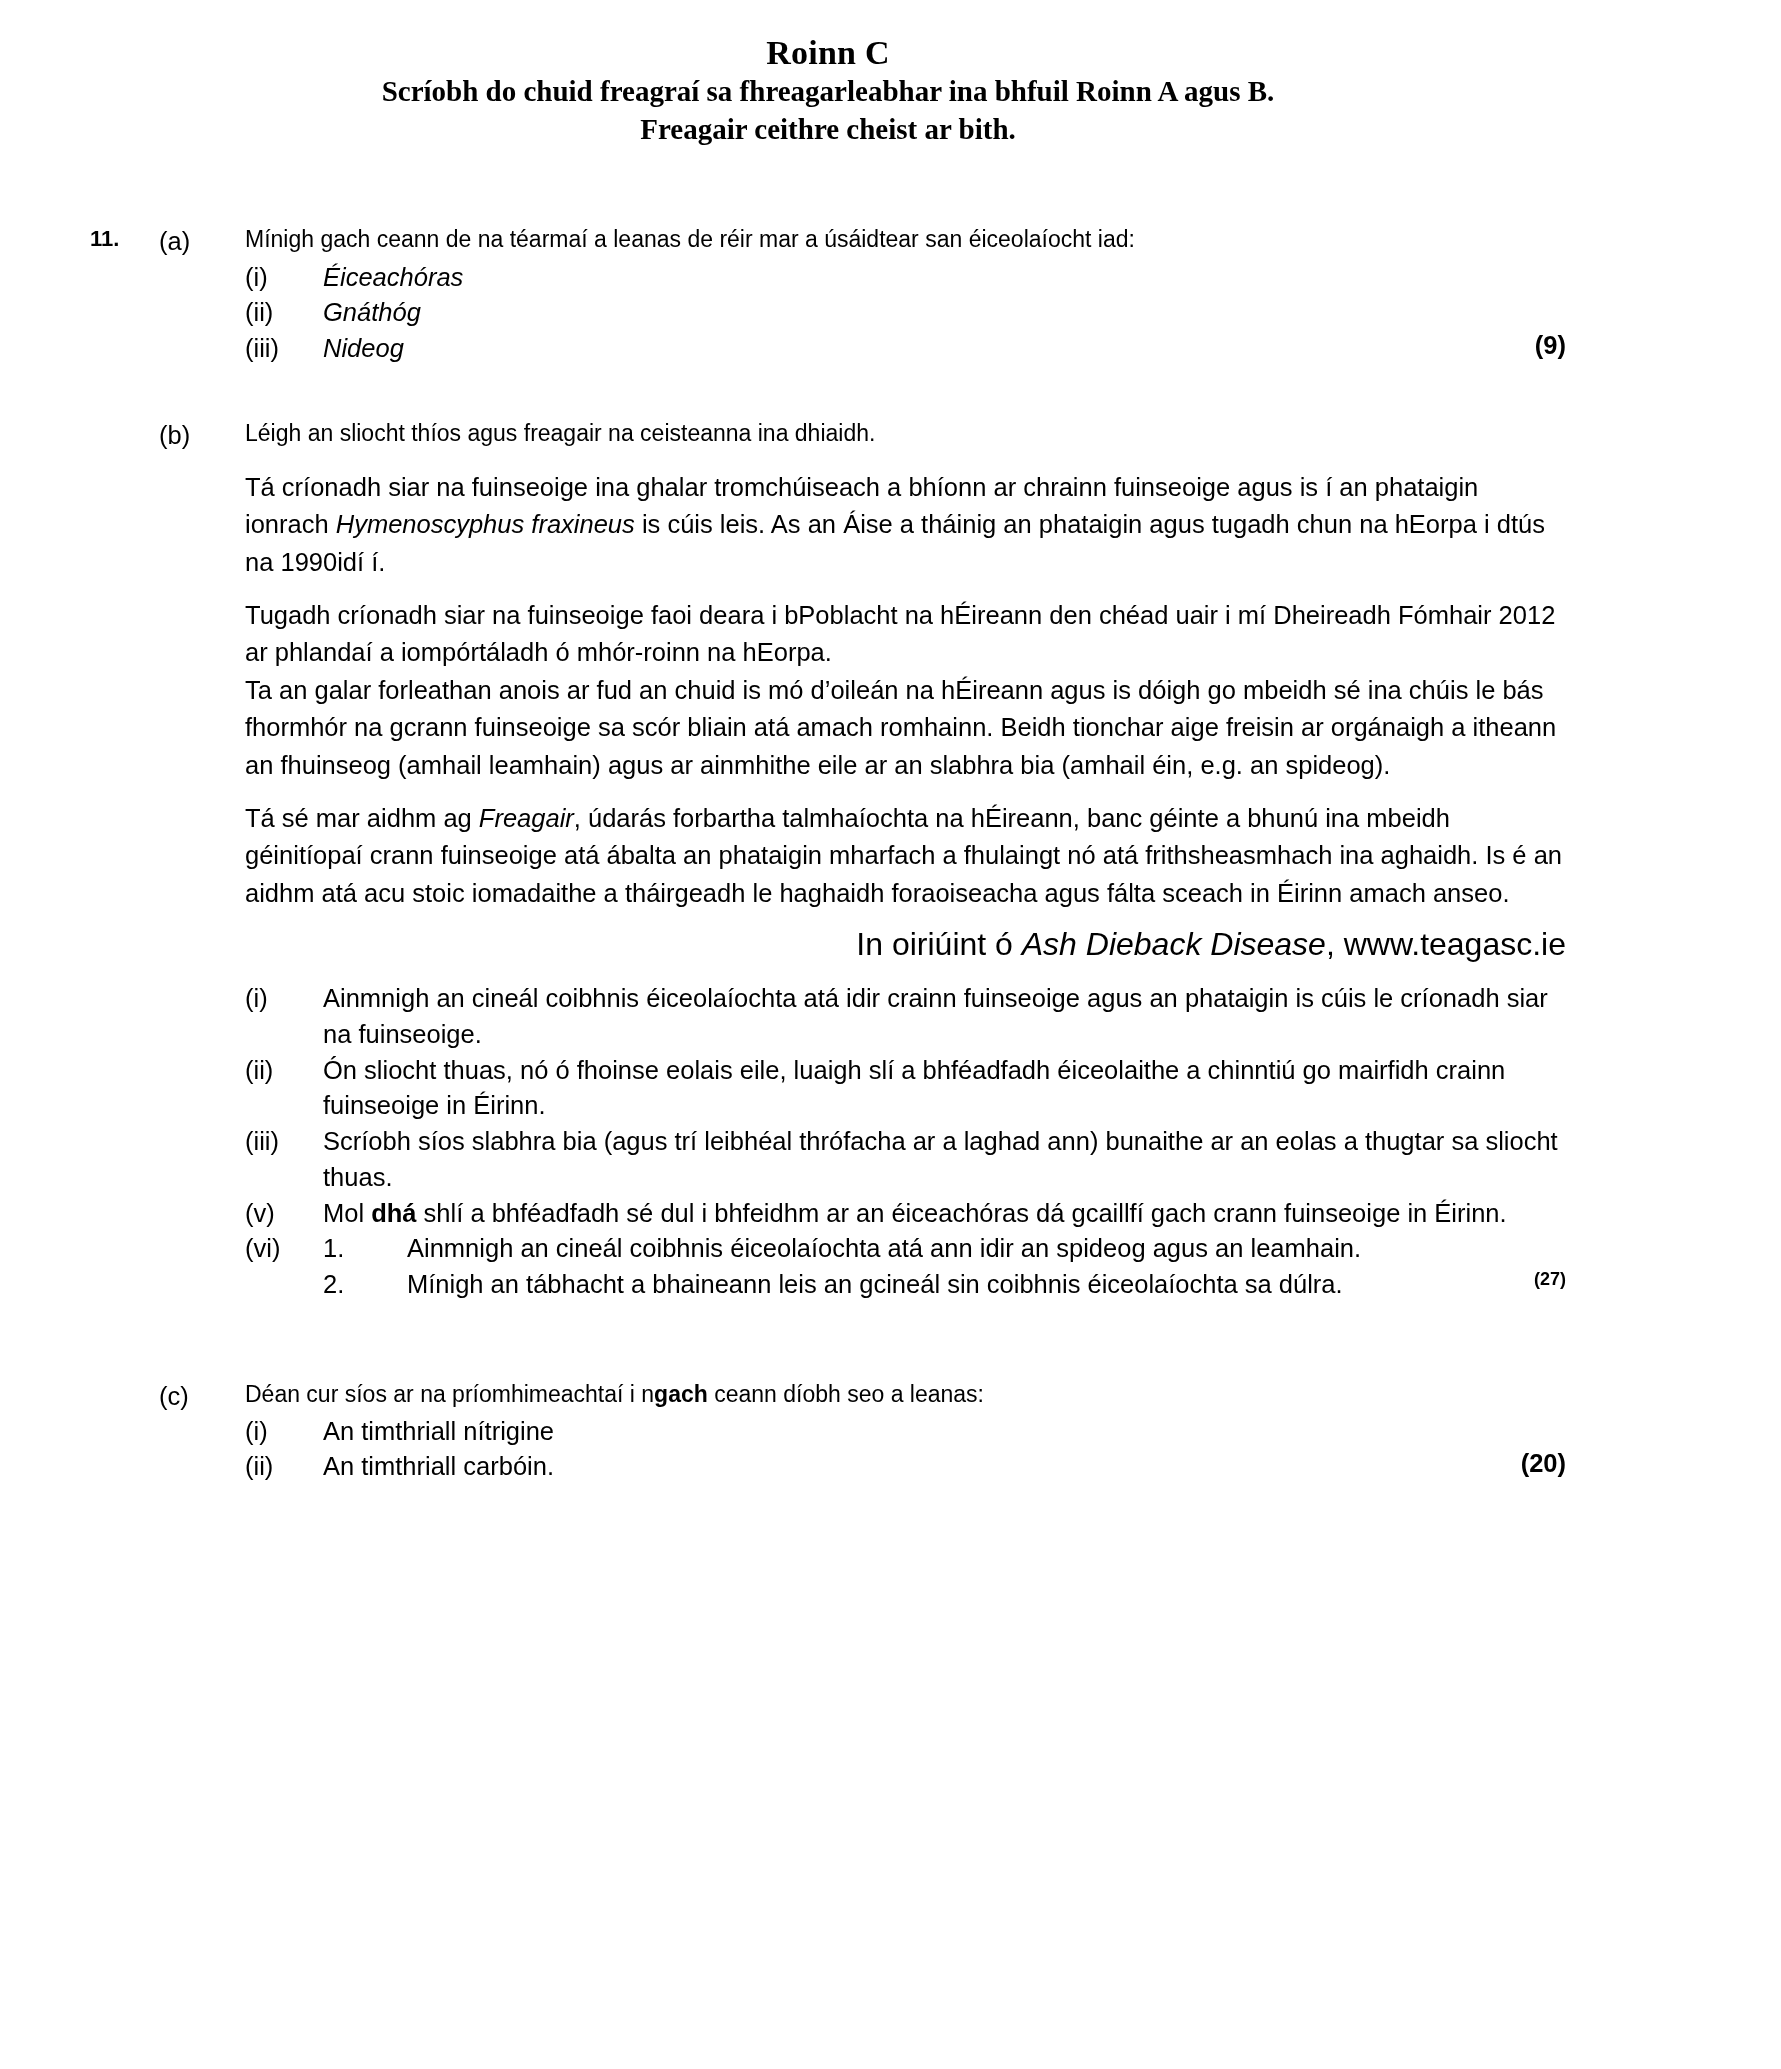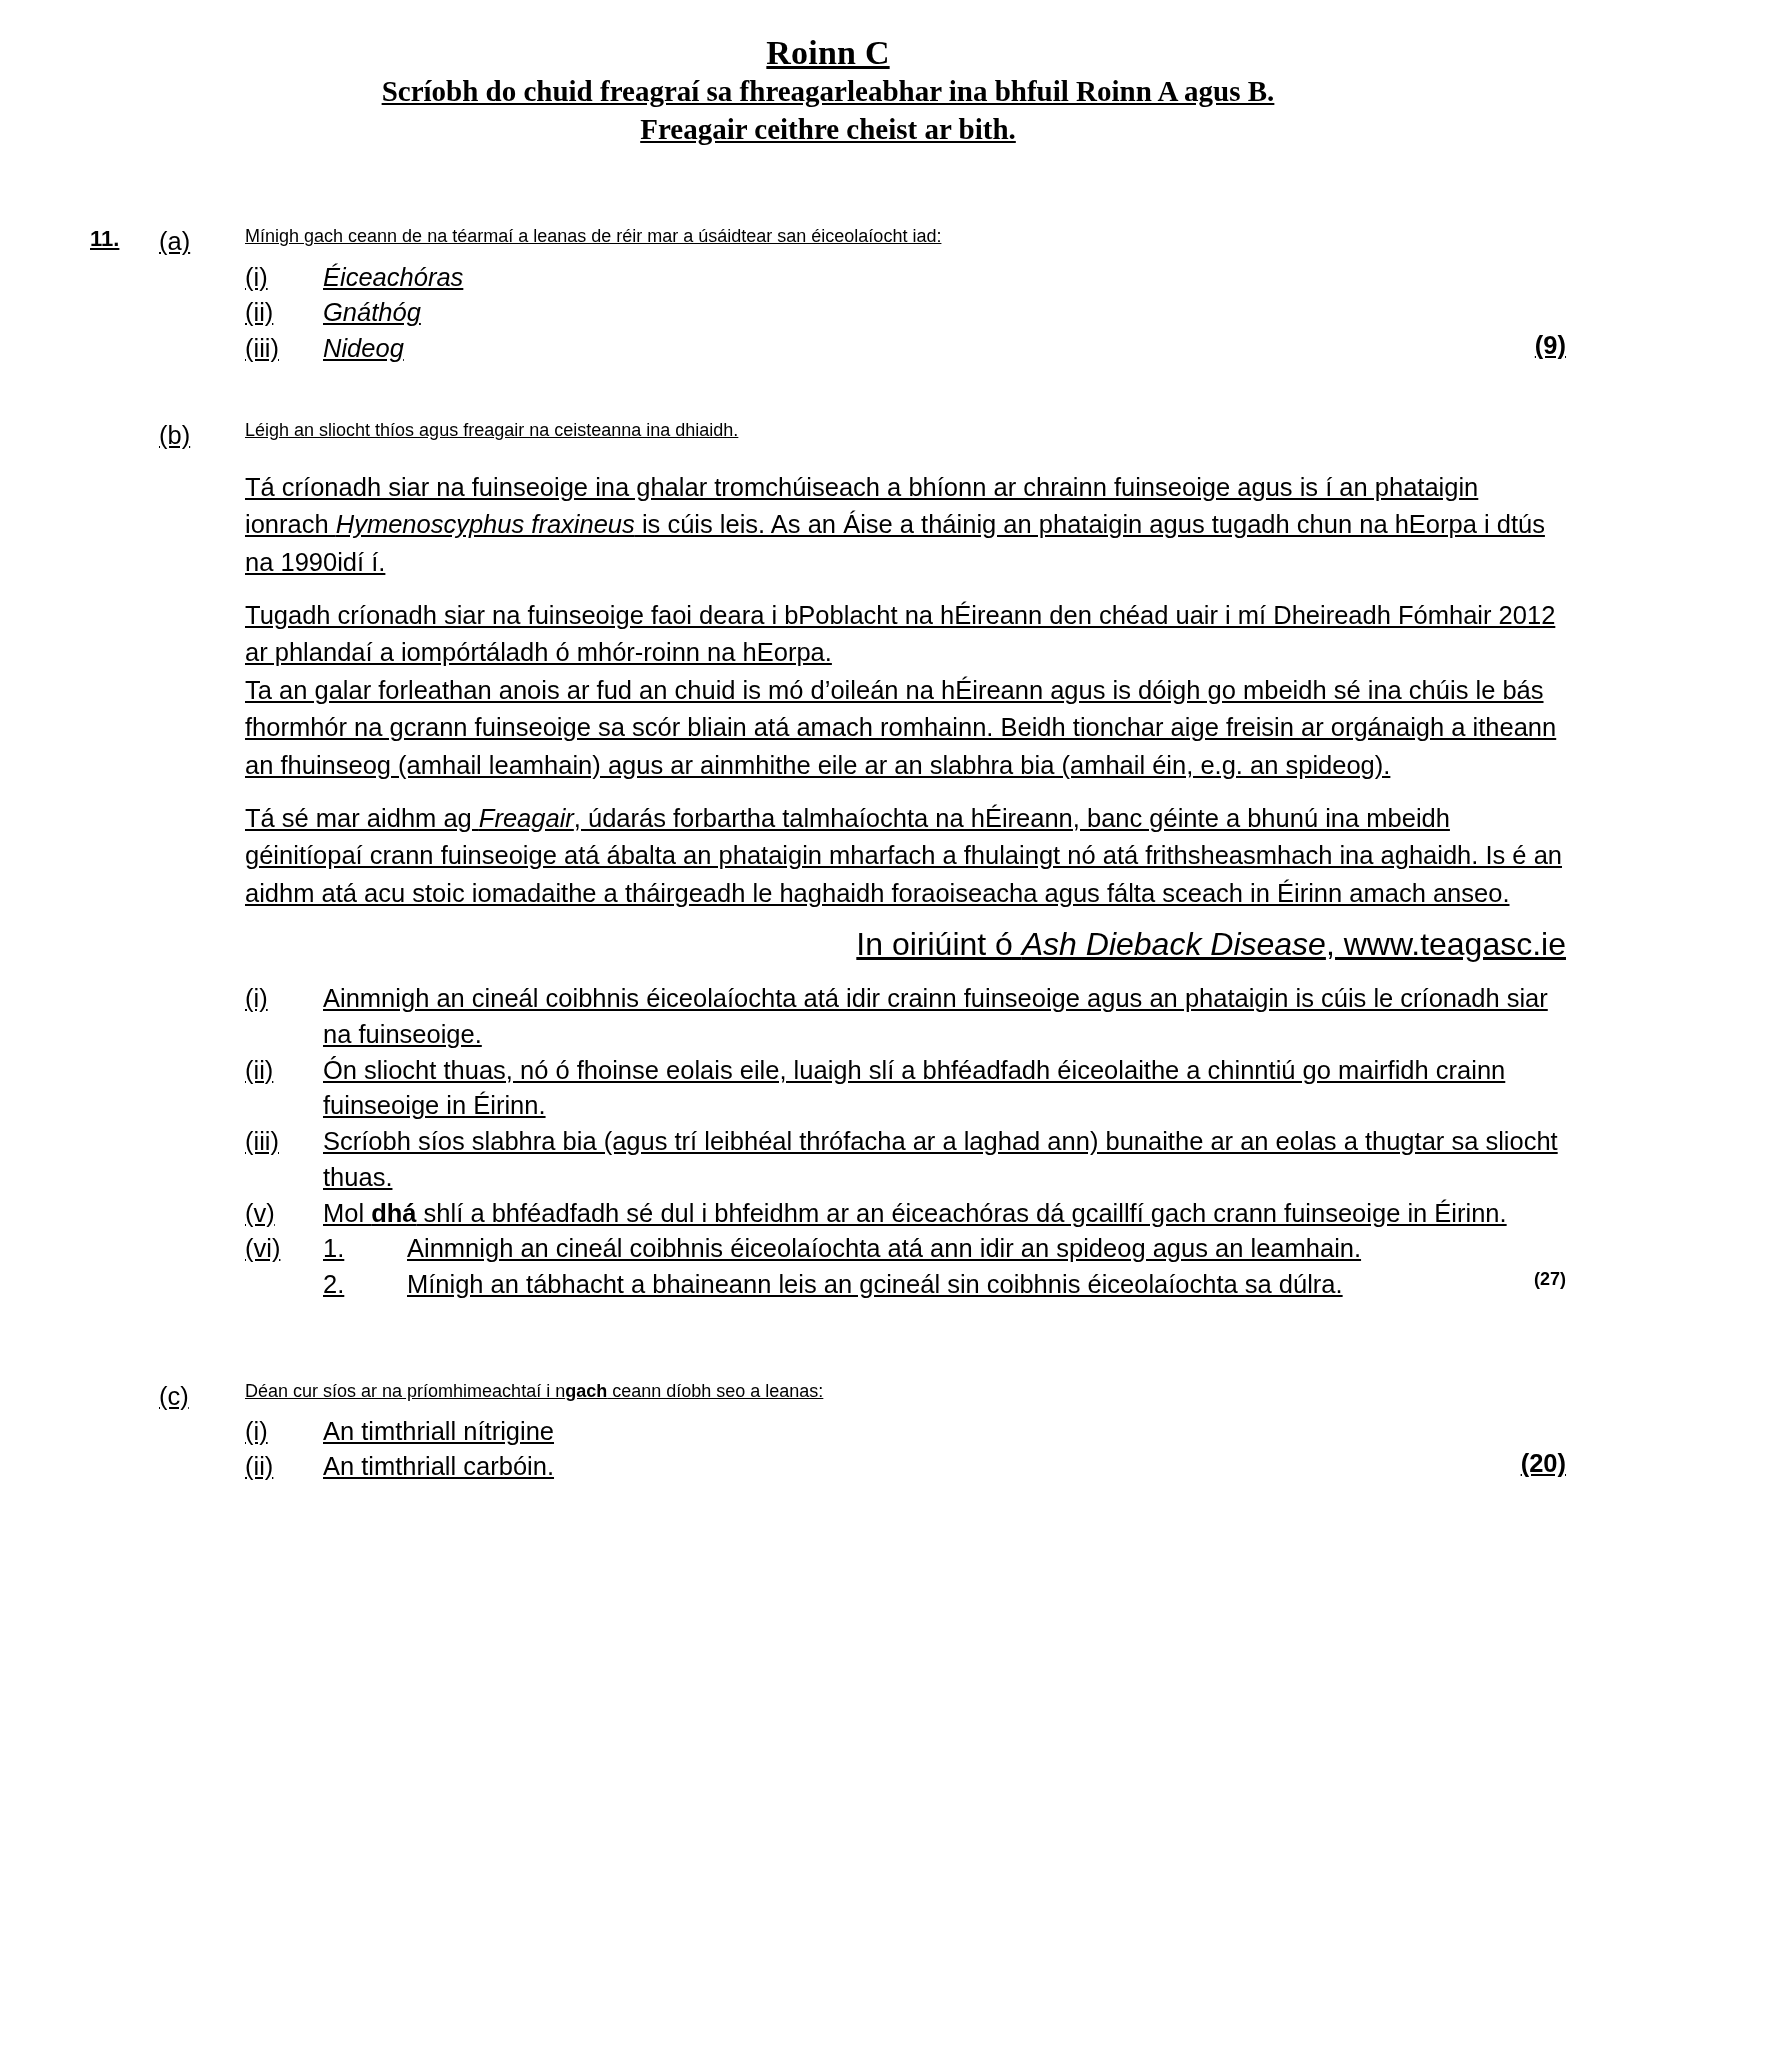--- a/index.html
+++ b/index.html
@@ -14,21 +14,20 @@
     font-family: "Liberation Sans", sans-serif;
     color: #000000;
     -webkit-font-smoothing: antialiased;
   }
   .page {
     position: relative;
     width: 1656px;
     height: 2069px;
     box-sizing: border-box;
     padding: 33px 90px 0 90px;
-    text-decoration: underline;
   }
 
   
   .header {
     text-align: center;
     font-family: "Liberation Serif", serif;
     font-weight: bold;
     color: #000;
   }
   .header-title {
@@ -56,21 +55,21 @@
     line-height: 1.38;
   }
   .col-alpha {
     width: 86px;
     flex: 0 0 86px;
     font-size: 25.5px;
     line-height: 1.38;
   }
   .col-body {
     flex: 1 1 auto;
-    font-size: 18px;
+    font-size: 23px;
     line-height: 1.38;
   }
 
   
   .sub-row {
     display: flex;
     align-items: flex-start;
   }
   .sub-rn {
     width: 78px;

